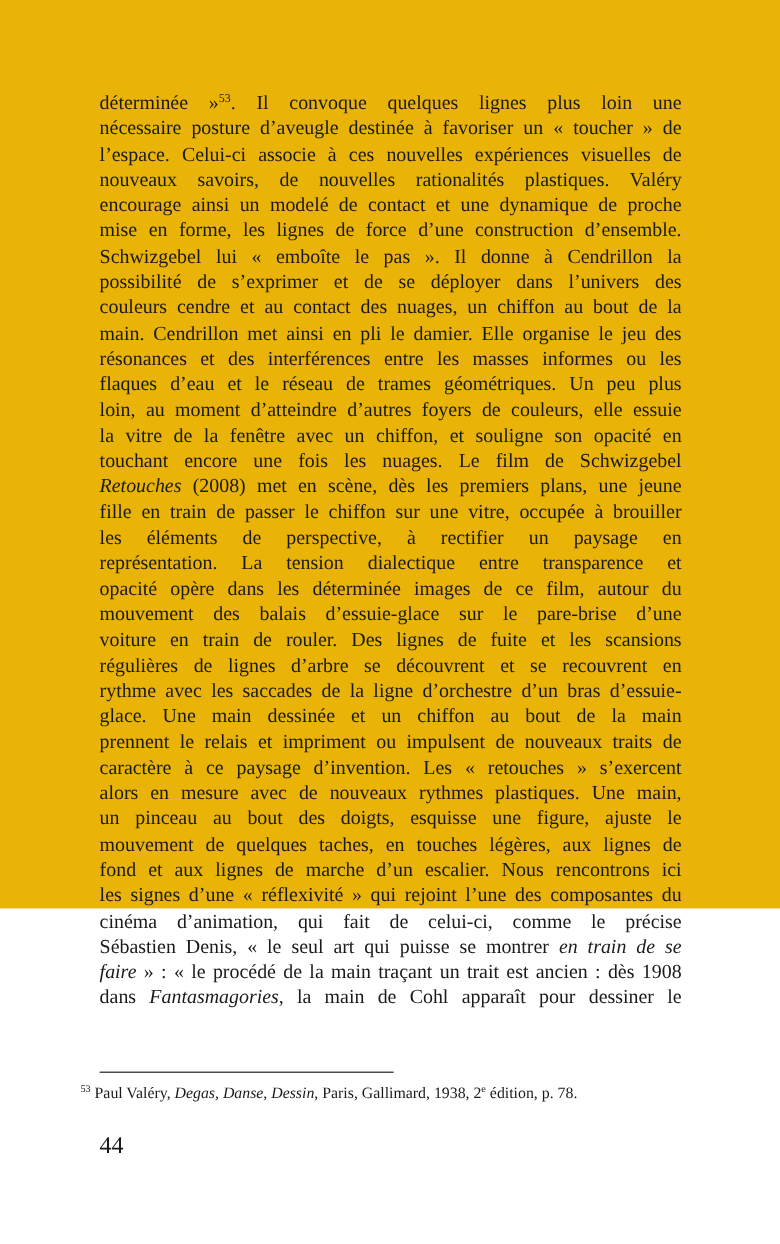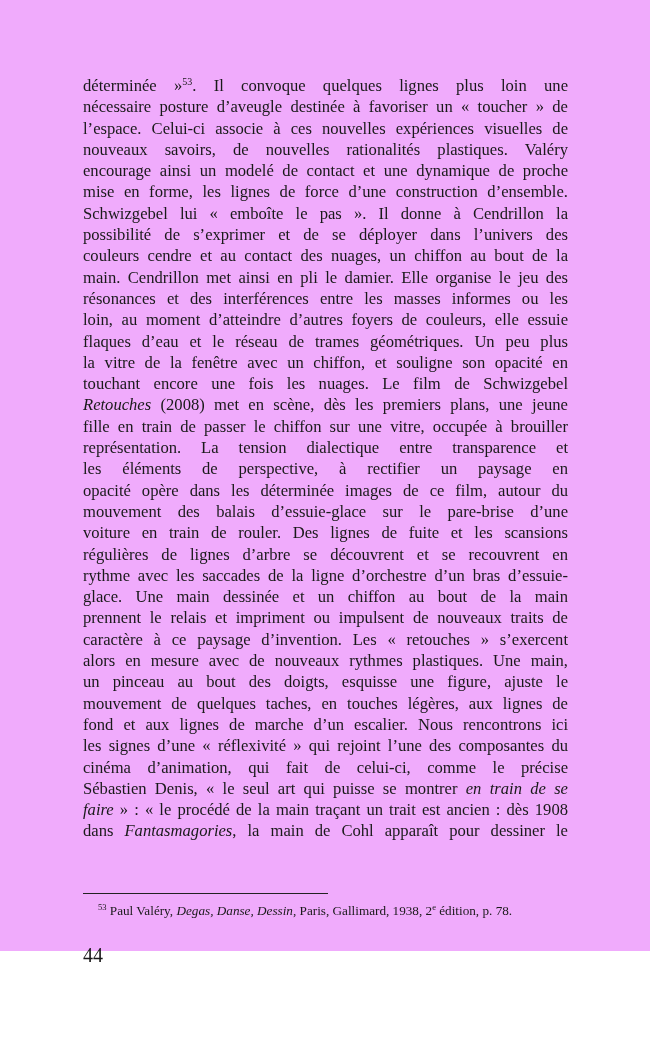--- a/index.html
+++ b/index.html
@@ -1,36 +1,36 @@
 <!DOCTYPE html>
 <html><head>
 <meta charset="utf-8">
 <style>
   html, body { margin: 0; padding: 0; background: #ffffff; }
   body { width: 650px; height: 1037px; position: relative; overflow: hidden; }
   .page {
-    position: absolute; left: 0; top: 0; width: 650px; height: 951px; background: #f0abfc;
+    position: absolute; left: 0; top: 0; width: 650px; height: 757px; background: #eab308;
   }
   .body-text {
     position: absolute; left: 83px; top: 75px; width: 485px;
     font-family: "Liberation Serif", "DejaVu Serif", serif;
     font-size: 16.6px; line-height: 21.3px; color: #1a1a1a;
   }
   .line {
     display: block; height: 21.3px; white-space: nowrap;
     text-align: justify; text-align-last: justify;
   }
   .line.last { text-align-last: justify; }
   .sup { font-size: 10px; vertical-align: 6px; line-height: 0; }
   .footnote-rule {
     position: absolute; left: 83px; top: 893px; width: 245px; height: 0;
     border-top: 1px solid #222;
   }
   .footnote {
-    position: absolute; left: 98px; top: 902px; width: 485px;
+    position: absolute; left: 67px; top: 902px; width: 485px;
     font-family: "Liberation Serif", "DejaVu Serif", serif;
     font-size: 13.2px; line-height: 17px; color: #1a1a1a; white-space: nowrap;
   }
   .footnote .fn-sup { font-size: 8.5px; vertical-align: 5px; line-height: 0; }
   .page-number {
     position: absolute; left: 83px; top: 944px;
     font-family: "Liberation Serif", "DejaVu Serif", serif;
     font-size: 20px; color: #1a1a1a;
   }
   em { font-style: italic; }
@@ -44,28 +44,28 @@
       <span class="line"><span>nécessaire posture d’aveugle destinée à favoriser un « toucher » de</span></span>
       <span class="line"><span>l’espace. Celui-ci associe à ces nouvelles expériences visuelles de</span></span>
       <span class="line"><span>nouveaux savoirs, de nouvelles rationalités plastiques. Valéry</span></span>
       <span class="line"><span>encourage ainsi un modelé de contact et une dynamique de proche</span></span>
       <span class="line"><span>mise en forme, les lignes de force d’une construction d’ensemble.</span></span>
       <span class="line"><span>Schwizgebel lui « emboîte le pas ». Il donne à Cendrillon la</span></span>
       <span class="line"><span>possibilité de s’exprimer et de se déployer dans l’univers des</span></span>
       <span class="line"><span>couleurs cendre et au contact des nuages, un chiffon au bout de la</span></span>
       <span class="line"><span>main. Cendrillon met ainsi en pli le damier. Elle organise le jeu des</span></span>
       <span class="line"><span>résonances et des interférences entre les masses informes ou les</span></span>
+      <span class="line"><span>flaques d’eau et le réseau de trames géométriques. Un peu plus</span></span>
       <span class="line"><span>loin, au moment d’atteindre d’autres foyers de couleurs, elle essuie</span></span>
-      <span class="line"><span>flaques d’eau et le réseau de trames géométriques. Un peu plus</span></span>
       <span class="line"><span>la vitre de la fenêtre avec un chiffon, et souligne son opacité en</span></span>
       <span class="line"><span>touchant encore une fois les nuages. Le film de Schwizgebel</span></span>
       <span class="line"><em>Retouches</em><span> (2008) met en scène, dès les premiers plans, une jeune</span></span>
       <span class="line"><span>fille en train de passer le chiffon sur une vitre, occupée à brouiller</span></span>
+      <span class="line"><span>les éléments de perspective, à rectifier un paysage en</span></span>
       <span class="line"><span>représentation. La tension dialectique entre transparence et</span></span>
-      <span class="line"><span>les éléments de perspective, à rectifier un paysage en</span></span>
       <span class="line"><span>opacité opère dans les déterminée images de ce film, autour du</span></span>
       <span class="line"><span>mouvement des balais d’essuie-glace sur le pare-brise d’une</span></span>
       <span class="line"><span>voiture en train de rouler. Des lignes de fuite et les scansions</span></span>
       <span class="line"><span>régulières de lignes d’arbre se découvrent et se recouvrent en</span></span>
       <span class="line"><span>rythme avec les saccades de la ligne d’orchestre d’un bras d’essuie-</span></span>
       <span class="line"><span>glace. Une main dessinée et un chiffon au bout de la main</span></span>
       <span class="line"><span>prennent le relais et impriment ou impulsent de nouveaux traits de</span></span>
       <span class="line"><span>caractère à ce paysage d’invention. Les « retouches » s’exercent</span></span>
       <span class="line"><span>alors en mesure avec de nouveaux rythmes plastiques. Une main,</span></span>
       <span class="line"><span>un pinceau au bout des doigts, esquisse une figure, ajuste le</span></span>

